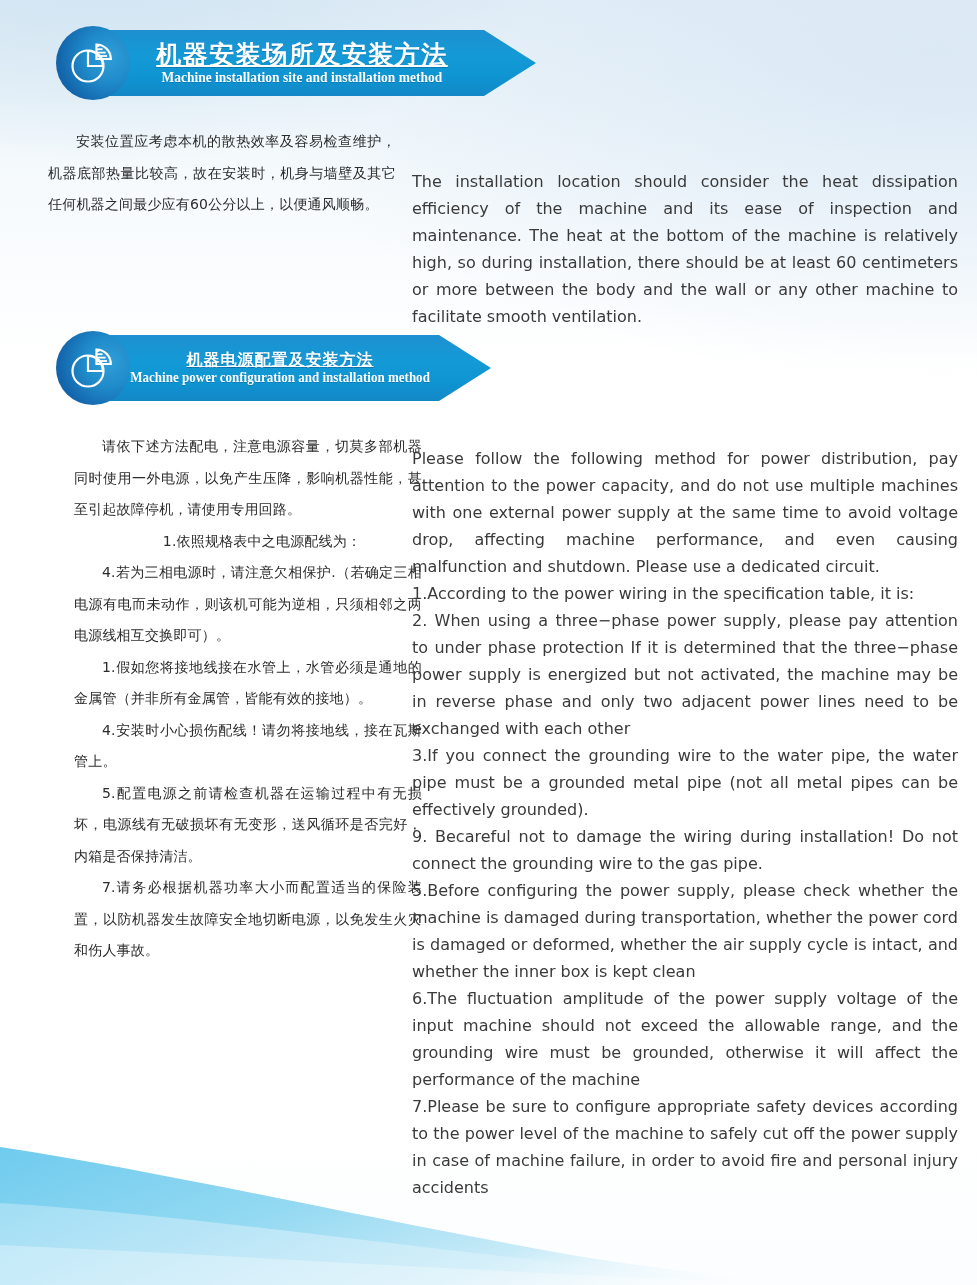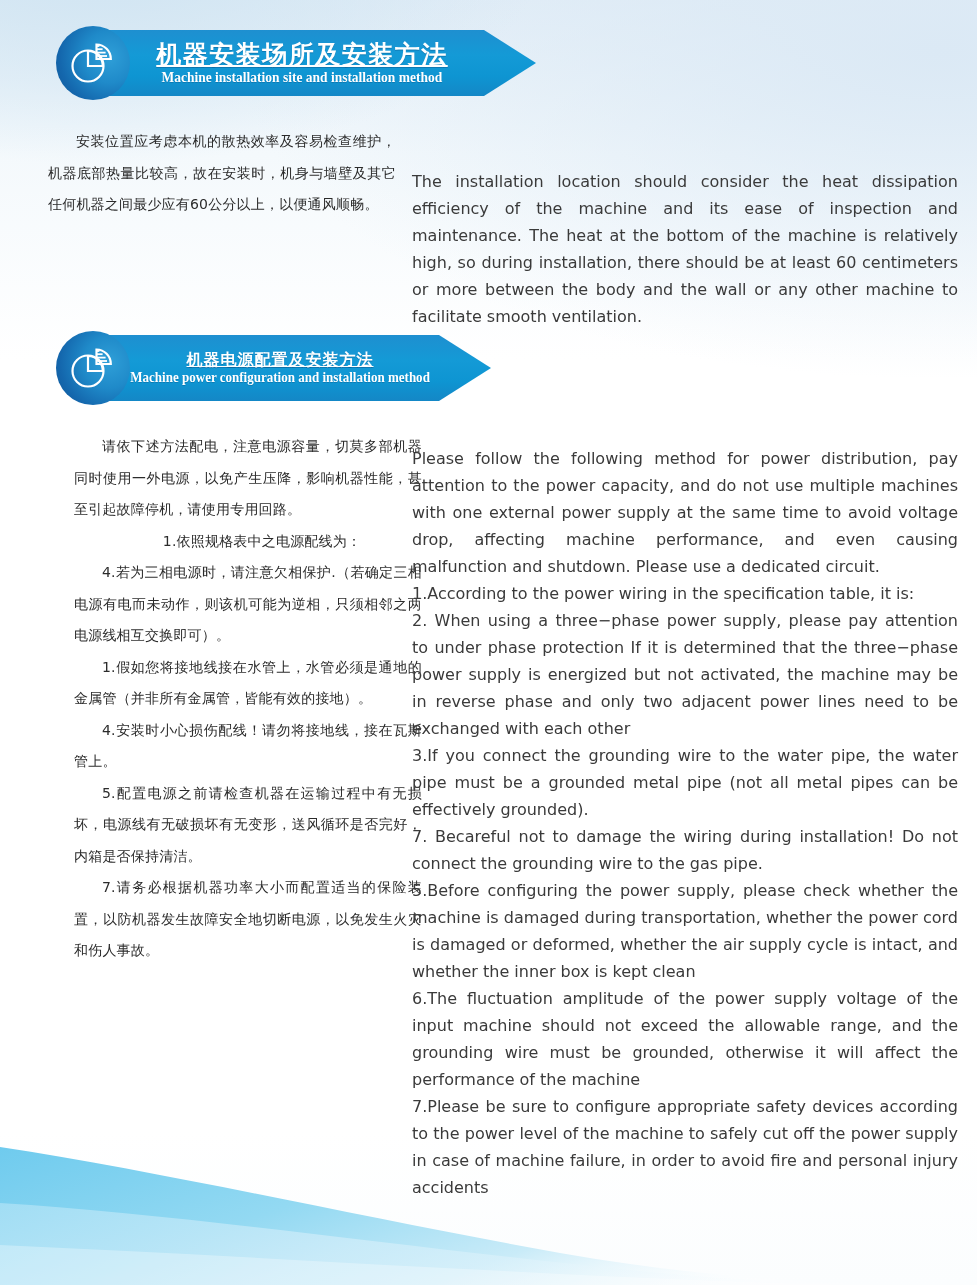--- a/index.html
+++ b/index.html
@@ -206,21 +206,21 @@
     <p class="cn-indent">4.安装时小心损伤配线！请勿将接地线，接在瓦斯管上。</p>
     <p class="cn-indent">5.配置电源之前请检查机器在运输过程中有无损坏，电源线有无破损坏有无变形，送风循环是否完好，内箱是否保持清洁。</p>
     <p class="cn-indent">7.请务必根据机器功率大小而配置适当的保险装置，以防机器发生故障安全地切断电源，以免发生火灾和伤人事故。</p>
   </div>
 
   <div class="col-en sec2-en">
     <p>Please follow the following method for power distribution, pay attention to the power capacity, and do not use multiple machines with one external power supply at the same time to avoid voltage drop, affecting machine performance, and even causing malfunction and shutdown. Please use a dedicated circuit.</p>
     <p>1.According to the power wiring in the specification table, it is:</p>
     <p>2. When using a three−phase power supply, please pay attention to under phase protection If it is determined that the three−phase power supply is energized but not activated, the machine may be in reverse phase and only two adjacent power lines need to be exchanged with each other</p>
     <p>3.If you connect the grounding wire to the water pipe, the water pipe must be a grounded metal pipe (not all metal pipes can be effectively grounded).</p>
-    <p>7. Becareful not to damage the wiring during installation! Do not connect the grounding wire to the gas pipe.</p>
+    <p>9. Becareful not to damage the wiring during installation! Do not connect the grounding wire to the gas pipe.</p>
     <p>5.Before configuring the power supply, please check whether the machine is damaged during transportation, whether the power cord is damaged or deformed, whether the air supply cycle is intact, and whether the inner box is kept clean</p>
     <p>6.The fluctuation amplitude of the power supply voltage of the input machine should not exceed the allowable range, and the grounding wire must be grounded, otherwise it will affect the performance of the machine</p>
     <p>7.Please be sure to configure appropriate safety devices according to the power level of the machine to safely cut off the power supply in case of machine failure, in order to avoid fire and personal injury accidents</p>
   </div>
 
   <div class="wave-wrap">
     <svg class="wave-svg" viewBox="0 0 977 190" preserveAspectRatio="none">
       <defs>
         <linearGradient id="wg1" x1="0" y1="0" x2="1" y2="0.4">
           <stop offset="0%" stop-color="#6fcbee"></stop>

